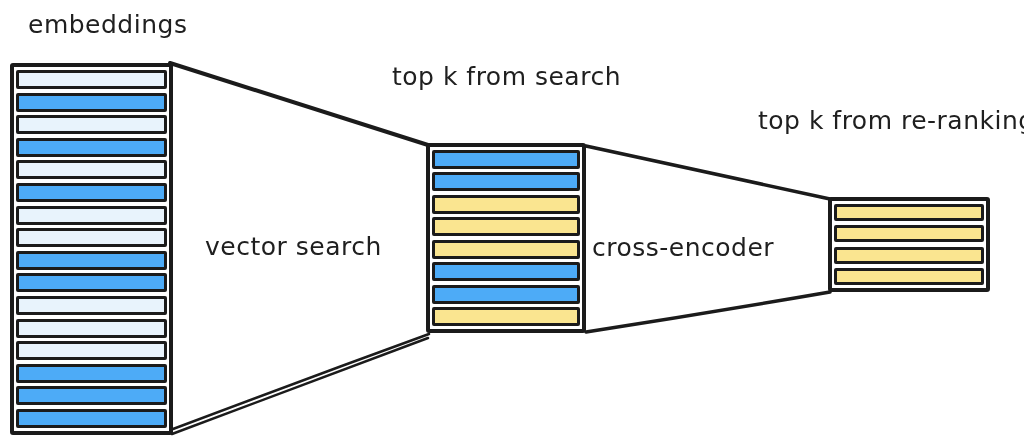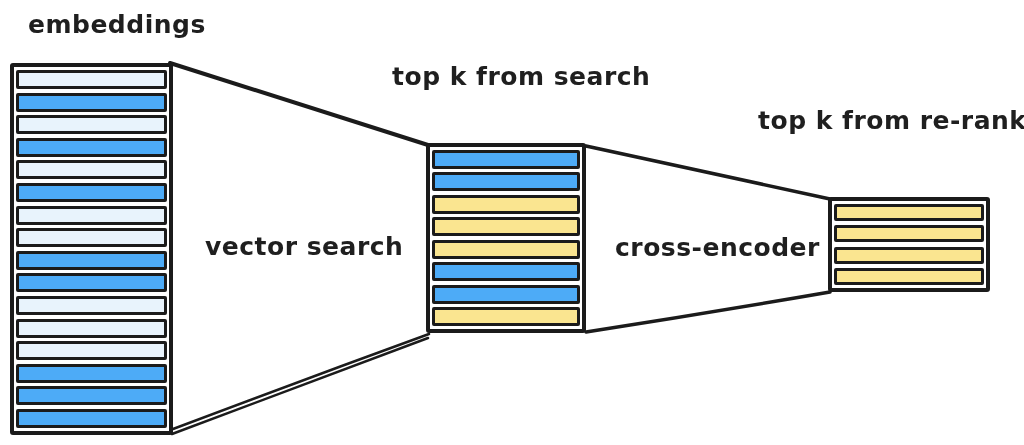--- a/index.html
+++ b/index.html
@@ -20,21 +20,21 @@
     left: 0;
     top: 0;
     width: 1024px;
     height: 445px;
     pointer-events: none;
   }
   .diagram-label {
     position: absolute;
     color: #1f1f1f;
     font-size: 25px;
-    font-weight: bold;
+    font-weight: normal;
     letter-spacing: 0.5px;
     white-space: nowrap;
   }
   .stack {
     position: absolute;
     box-sizing: border-box;
     border: 4px solid #1b1b1b;
     border-radius: 3px;
     background: #ffffff;
     display: flex;
@@ -53,21 +53,21 @@
   .stack-embeddings .bar { height: 19px; }
   .stack-ranking    { left: 426px; top: 143px; width: 160px; height: 190px; }
   .stack-ranking .bar { height: 19px; }
   .stack-reranking  { left: 828px; top: 197px; width: 162px; height: 95px; }
   .stack-reranking .bar { height: 17px; }
 
   .label-embeddings      { left: 28px;  top: 10px; }
   .label-top-k-ranking   { left: 392px; top: 62px; }
   .label-top-k-reranking { left: 758px; top: 106px; }
   .label-vector-search   { left: 205px; top: 232px; text-align: center; }
-  .label-cross-encoder   { left: 615px; top: 233px; }
+  .label-cross-encoder   { left: 592px; top: 233px; }
 </style>
 </head>
 <body>
 
 <div class="canvas">
 
   <svg class="funnel-svg" viewBox="0 0 1024 445" xmlns="http://www.w3.org/2000/svg">
     <path d="M 170 63 Q 300 104 428 145" fill="none" stroke="#1b1b1b" stroke-width="4" stroke-linecap="round"></path>
     <path d="M 173 429 Q 300 381 429 334" fill="none" stroke="#1b1b1b" stroke-width="2.5" stroke-linecap="round"></path>
     <path d="M 172 434 Q 300 386 428 338" fill="none" stroke="#1b1b1b" stroke-width="2.5" stroke-linecap="round"></path>

